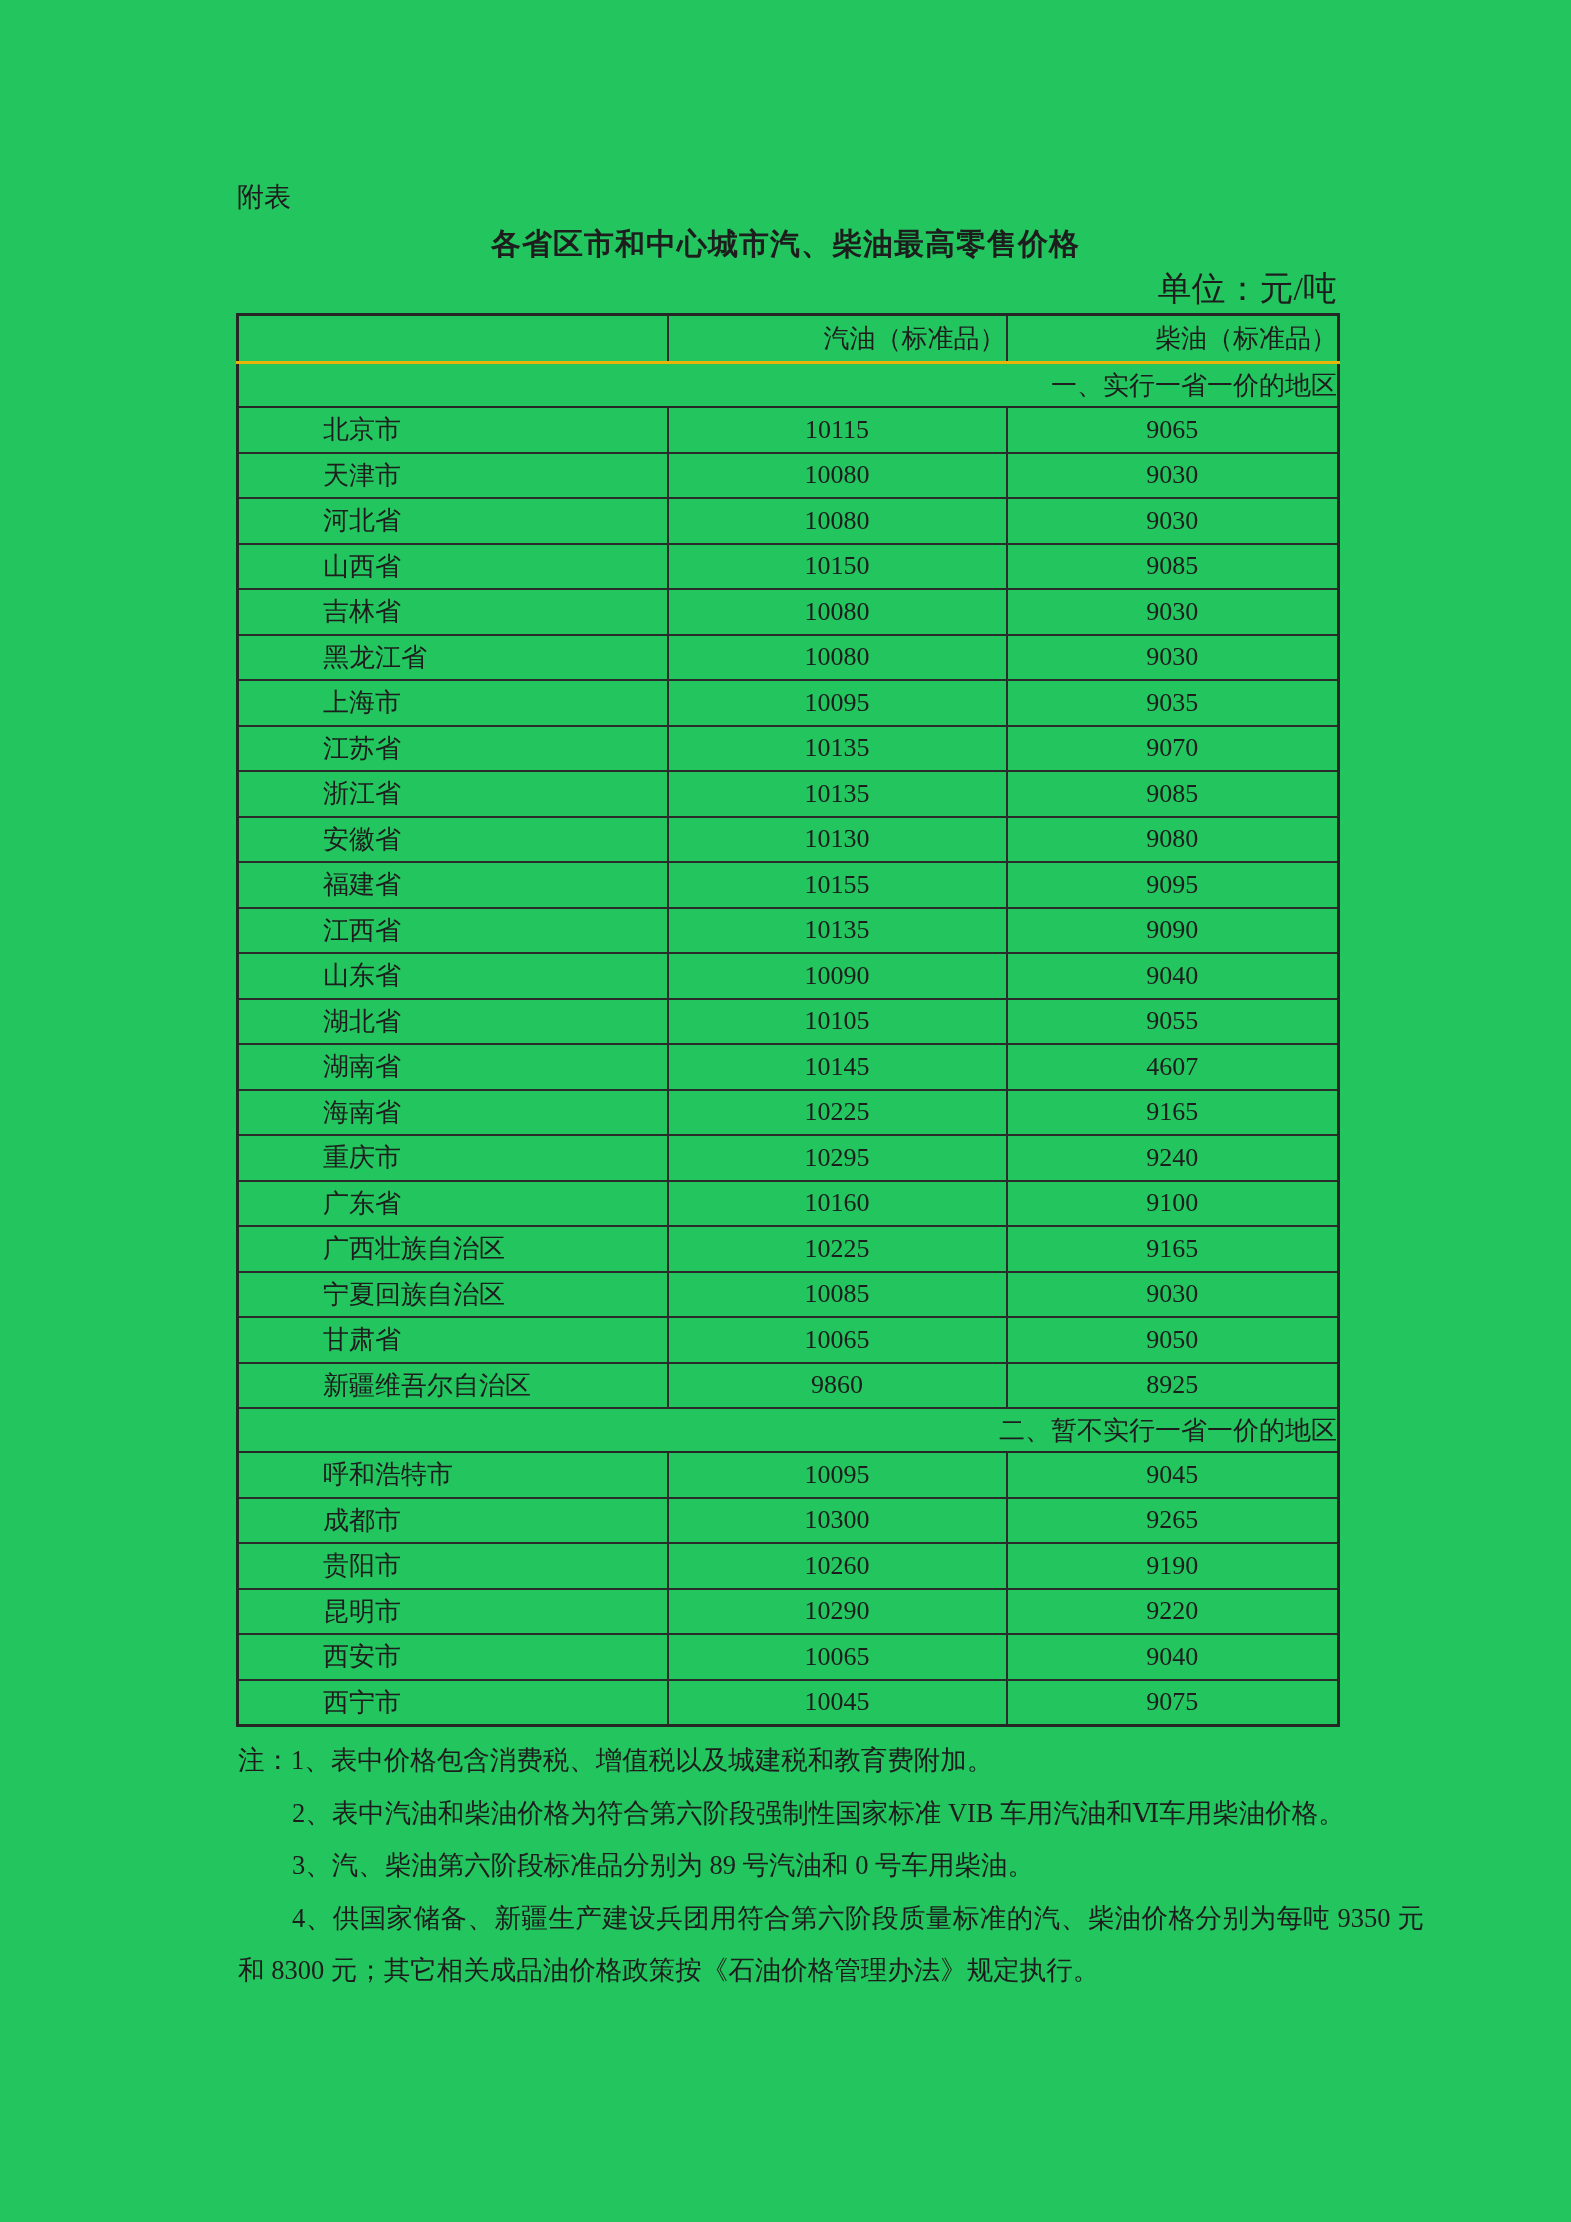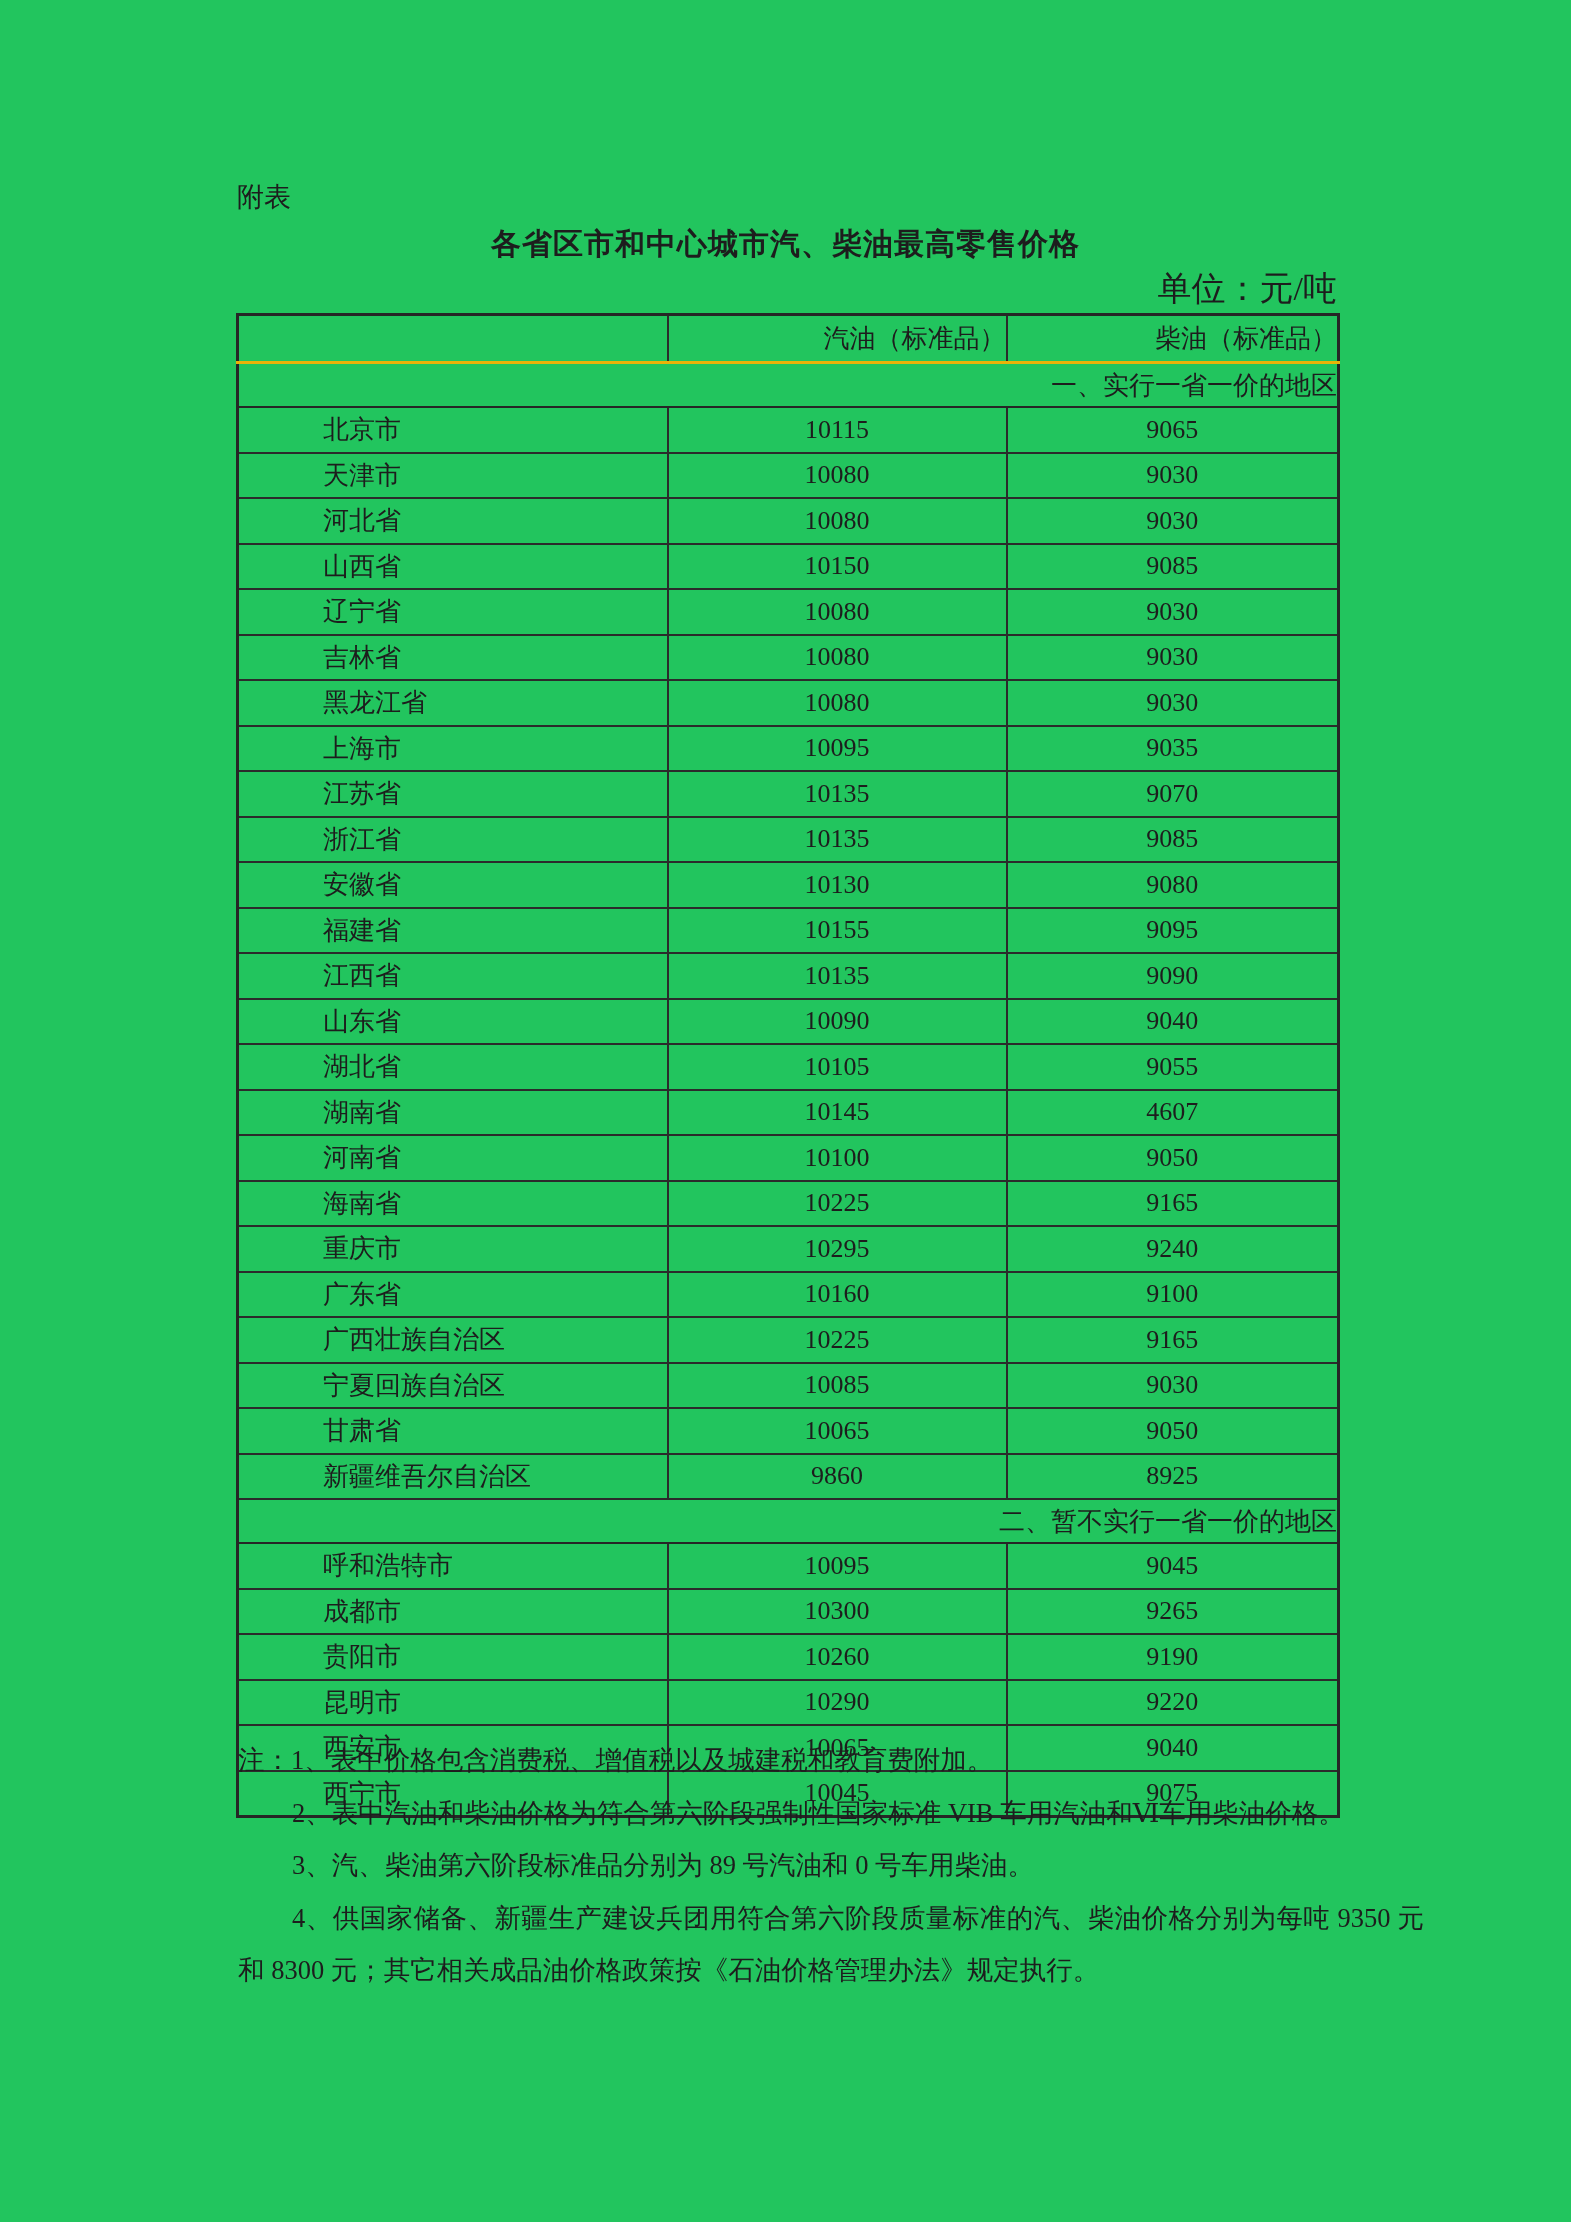--- a/index.html
+++ b/index.html
@@ -133,25 +133,20 @@
           <td class="region">河北省</td>
           <td class="num">10080</td>
           <td class="num">9030</td>
         </tr>
         <tr class="data-row">
           <td class="region">山西省</td>
           <td class="num">10150</td>
           <td class="num">9085</td>
         </tr>
         <tr class="data-row">
-          <td class="region">辽宁省</td>
-          <td class="num">10080</td>
-          <td class="num">9030</td>
-        </tr>
-        <tr class="data-row">
           <td class="region">吉林省</td>
           <td class="num">10080</td>
           <td class="num">9030</td>
         </tr>
         <tr class="data-row">
           <td class="region">黑龙江省</td>
           <td class="num">10080</td>
           <td class="num">9030</td>
         </tr>
         <tr class="data-row">
@@ -191,25 +186,20 @@
         </tr>
         <tr class="data-row">
           <td class="region">湖北省</td>
           <td class="num">10105</td>
           <td class="num">9055</td>
         </tr>
         <tr class="data-row">
           <td class="region">湖南省</td>
           <td class="num">10145</td>
           <td class="num">4607</td>
-        </tr>
-        <tr class="data-row">
-          <td class="region">河南省</td>
-          <td class="num">10100</td>
-          <td class="num">9050</td>
         </tr>
         <tr class="data-row">
           <td class="region">海南省</td>
           <td class="num">10225</td>
           <td class="num">9165</td>
         </tr>
         <tr class="data-row">
           <td class="region">重庆市</td>
           <td class="num">10295</td>
           <td class="num">9240</td>

